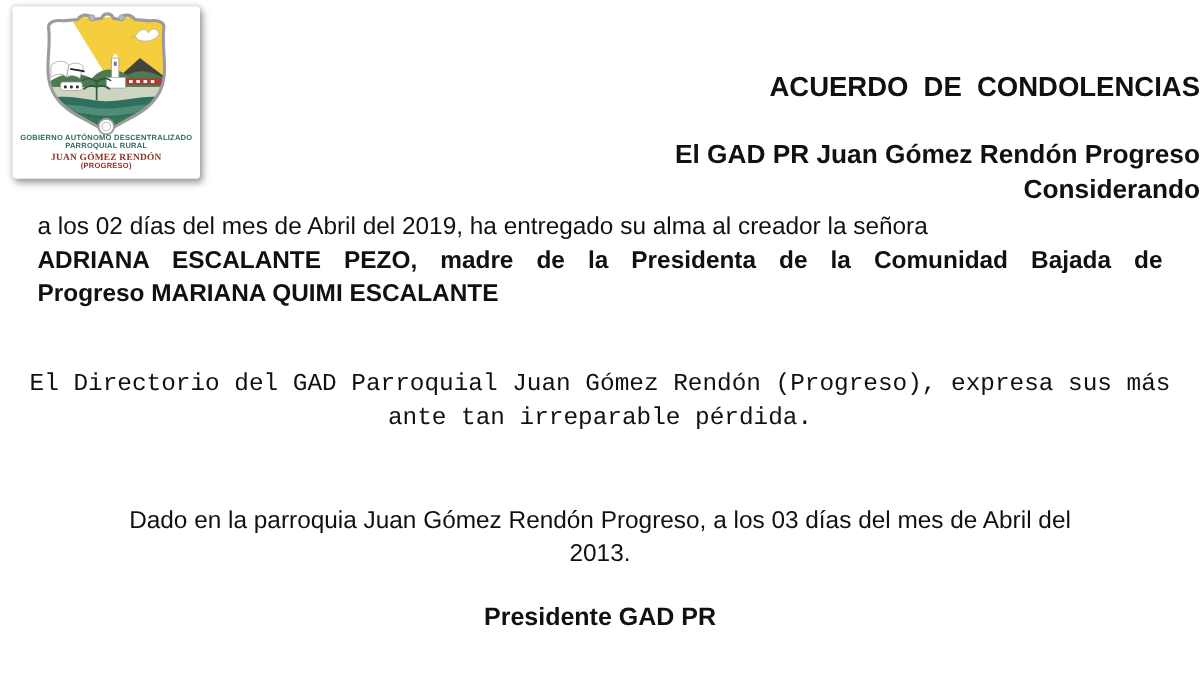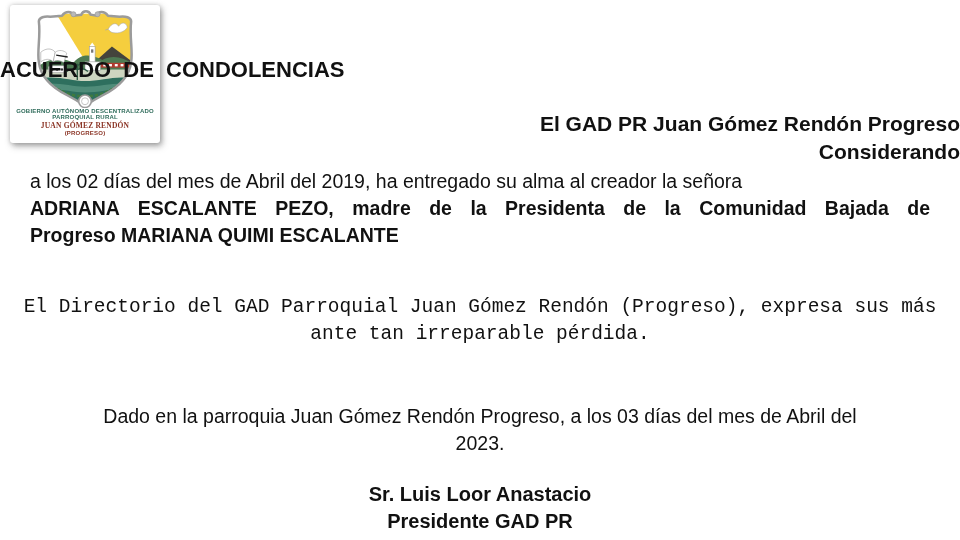--- a/index.html
+++ b/index.html
@@ -25,21 +25,21 @@
   .logo-card svg { display: block; margin: 3px auto 0 auto; }
   .logo-line { font-weight: bold; line-height: 1.08; letter-spacing: .2px; }
   .logo-line.t1, .logo-line.t2 { font-size: 6px;  color: var(--logo-institution, #2e6b5a); }
   .logo-line.t3 { font-size: 7.5px; color: var(--logo-name, #8a3324); margin-top: 1px; font-family: Liberation Serif, serif; }
   .logo-line.t4 { font-size: 6px;   color: var(--logo-name, #8a3324); }
   .crest-stroke { stroke: #9b9b9b; }
 
   
   .doc-title {
     top: 57px; left: 0; width: 960px;
-    text-align: left;
+    text-align: right;
     font-size: 22px; font-weight: bold;
     word-spacing: 6px;
   }
   .doc-heading {
     top: 110px; left: 0; width: 960px;
     text-align: right;
     font-size: 21px; font-weight: bold;
     line-height: 28px;
   }
   .para { font-size: 19.5px; line-height: 27px; }
@@ -157,19 +157,18 @@
   <div class="bold">Progreso MARIANA QUIMI ESCALANTE</div>
 </div>
 
 <div class="abs para para2">
   <div>El Directorio del GAD Parroquial Juan Gómez Rendón (Progreso), expresa sus más</div>
   <div>ante tan irreparable pérdida.</div>
 </div>
 
 <div class="abs para para3">
   <div>Dado en la parroquia Juan Gómez Rendón Progreso, a los 03 días del mes de Abril del</div>
-  <div>2023.</div>
+  <div>2013.</div>
 </div>
 
 <div class="abs signature">
-  <div>Sr. Luis Loor Anastacio</div>
   <div>Presidente GAD PR</div>
 </div>
 
 </body></html>

